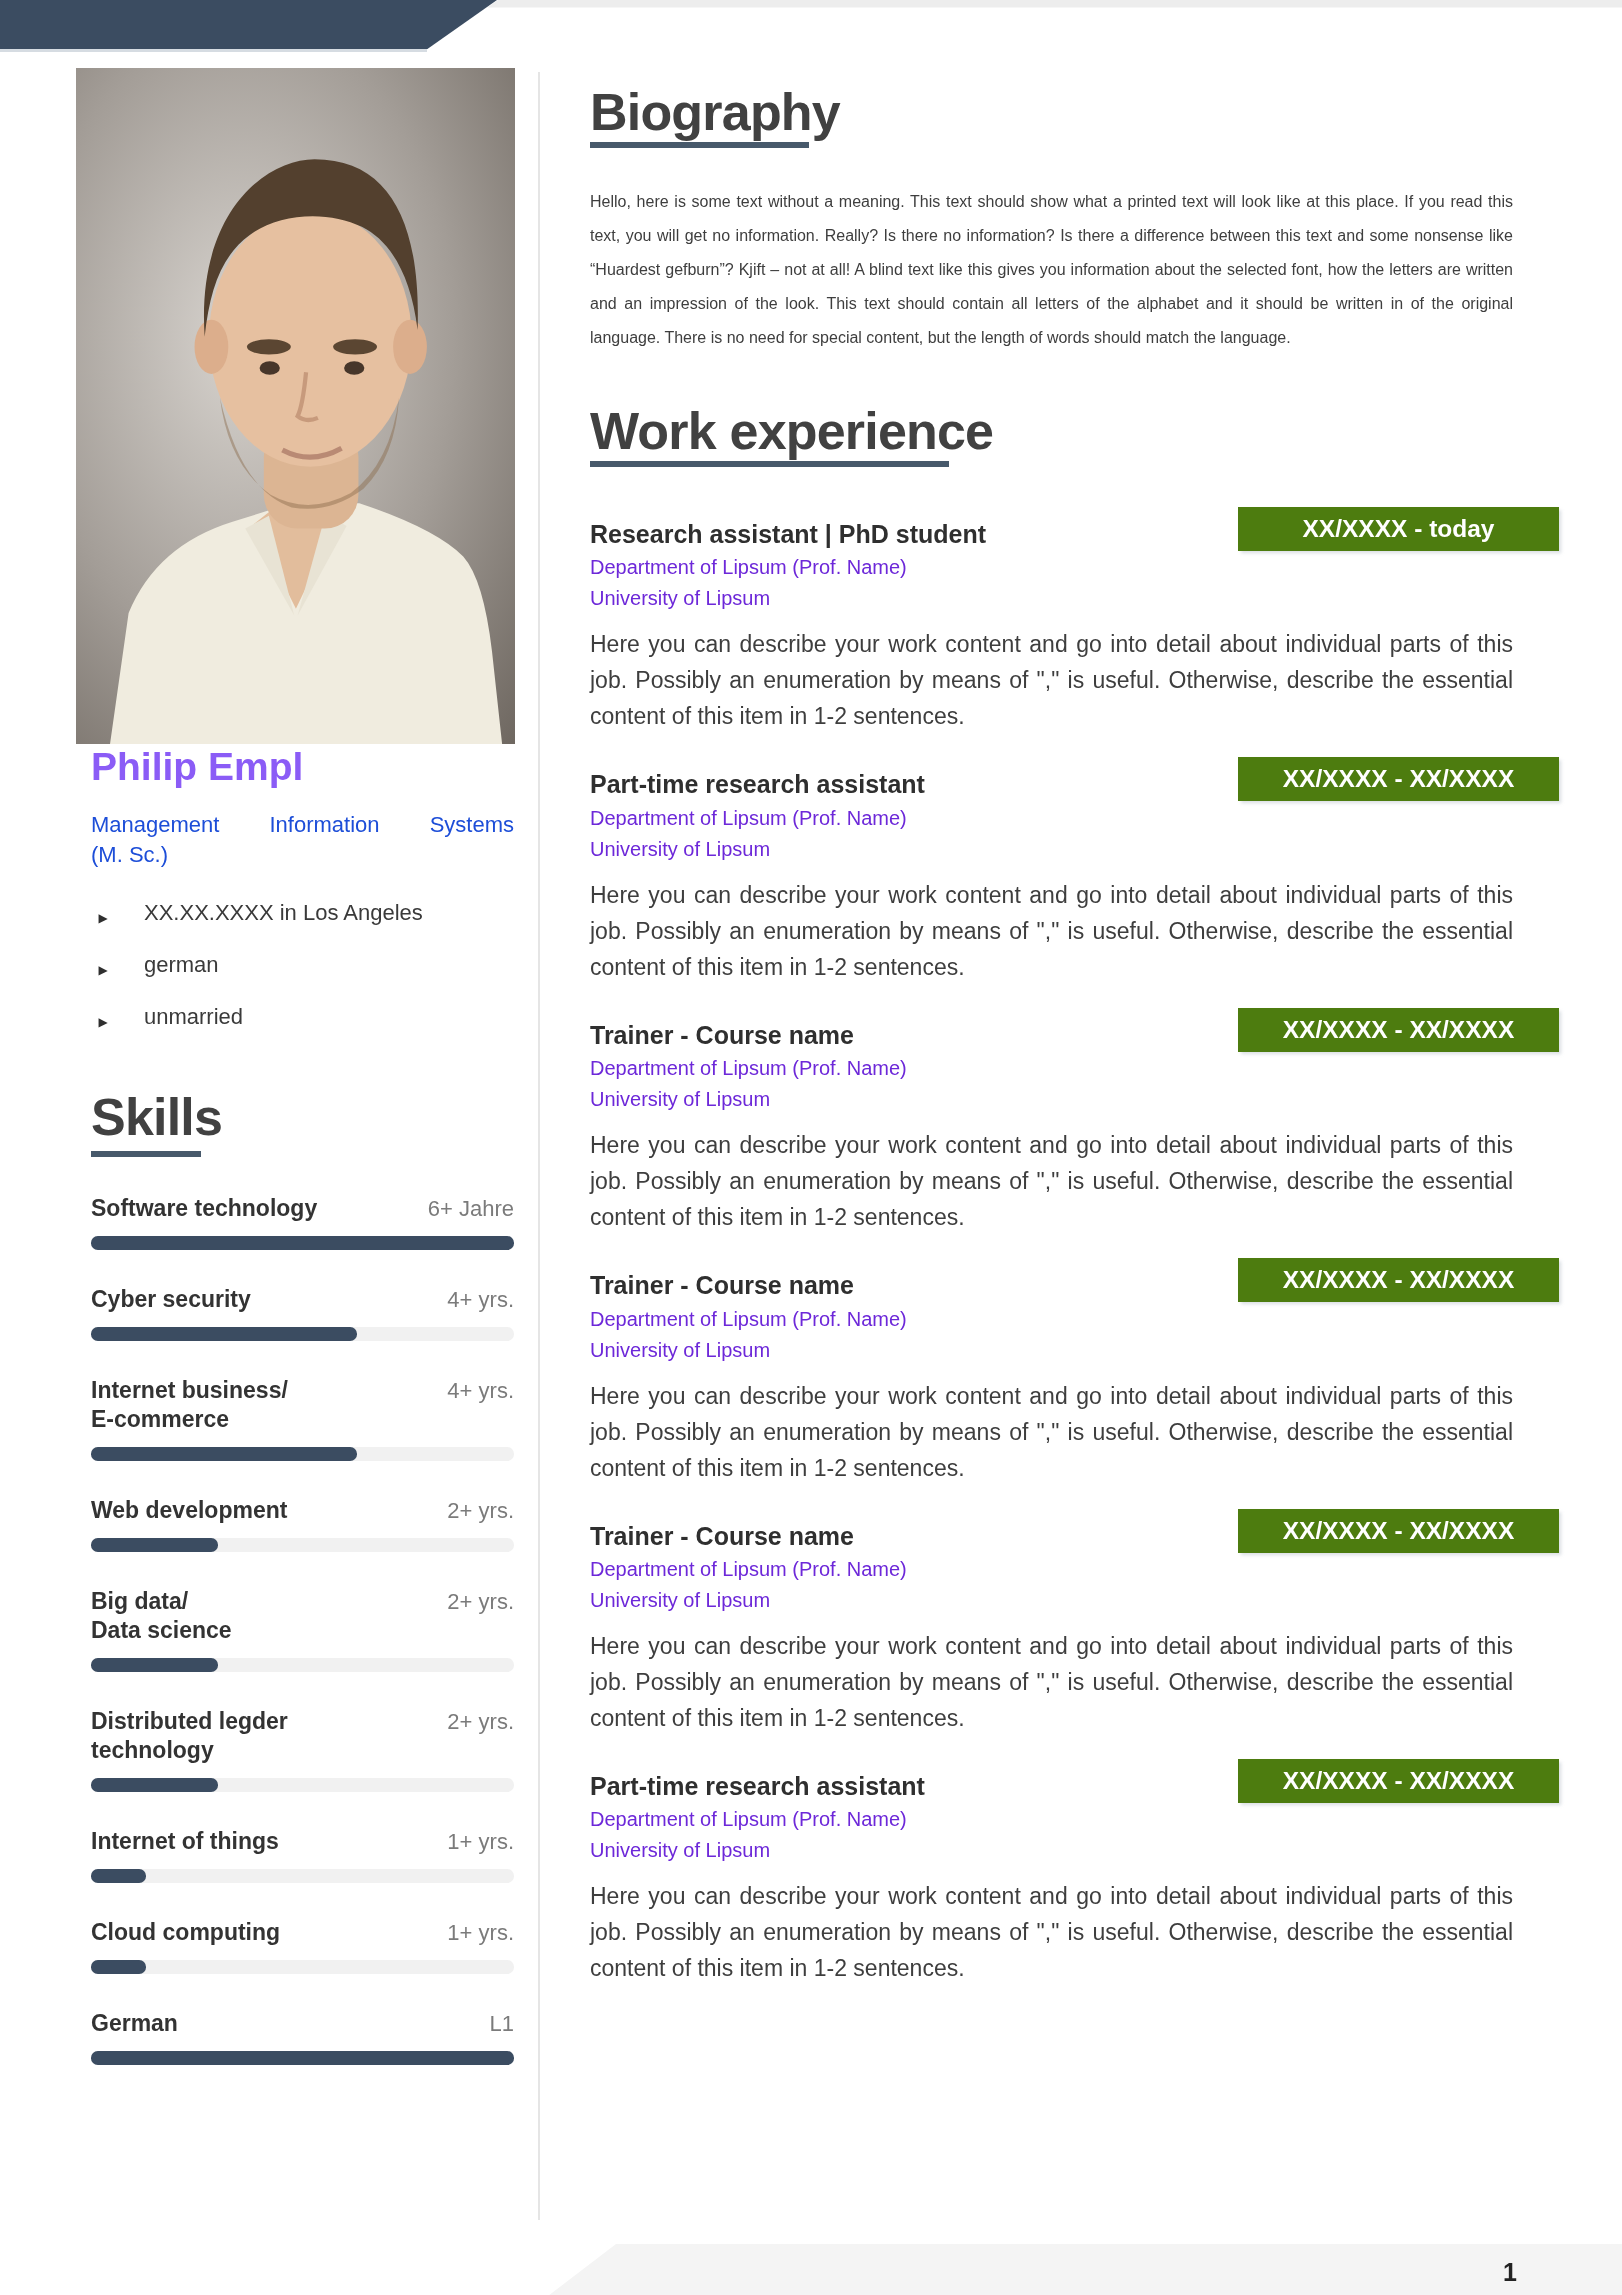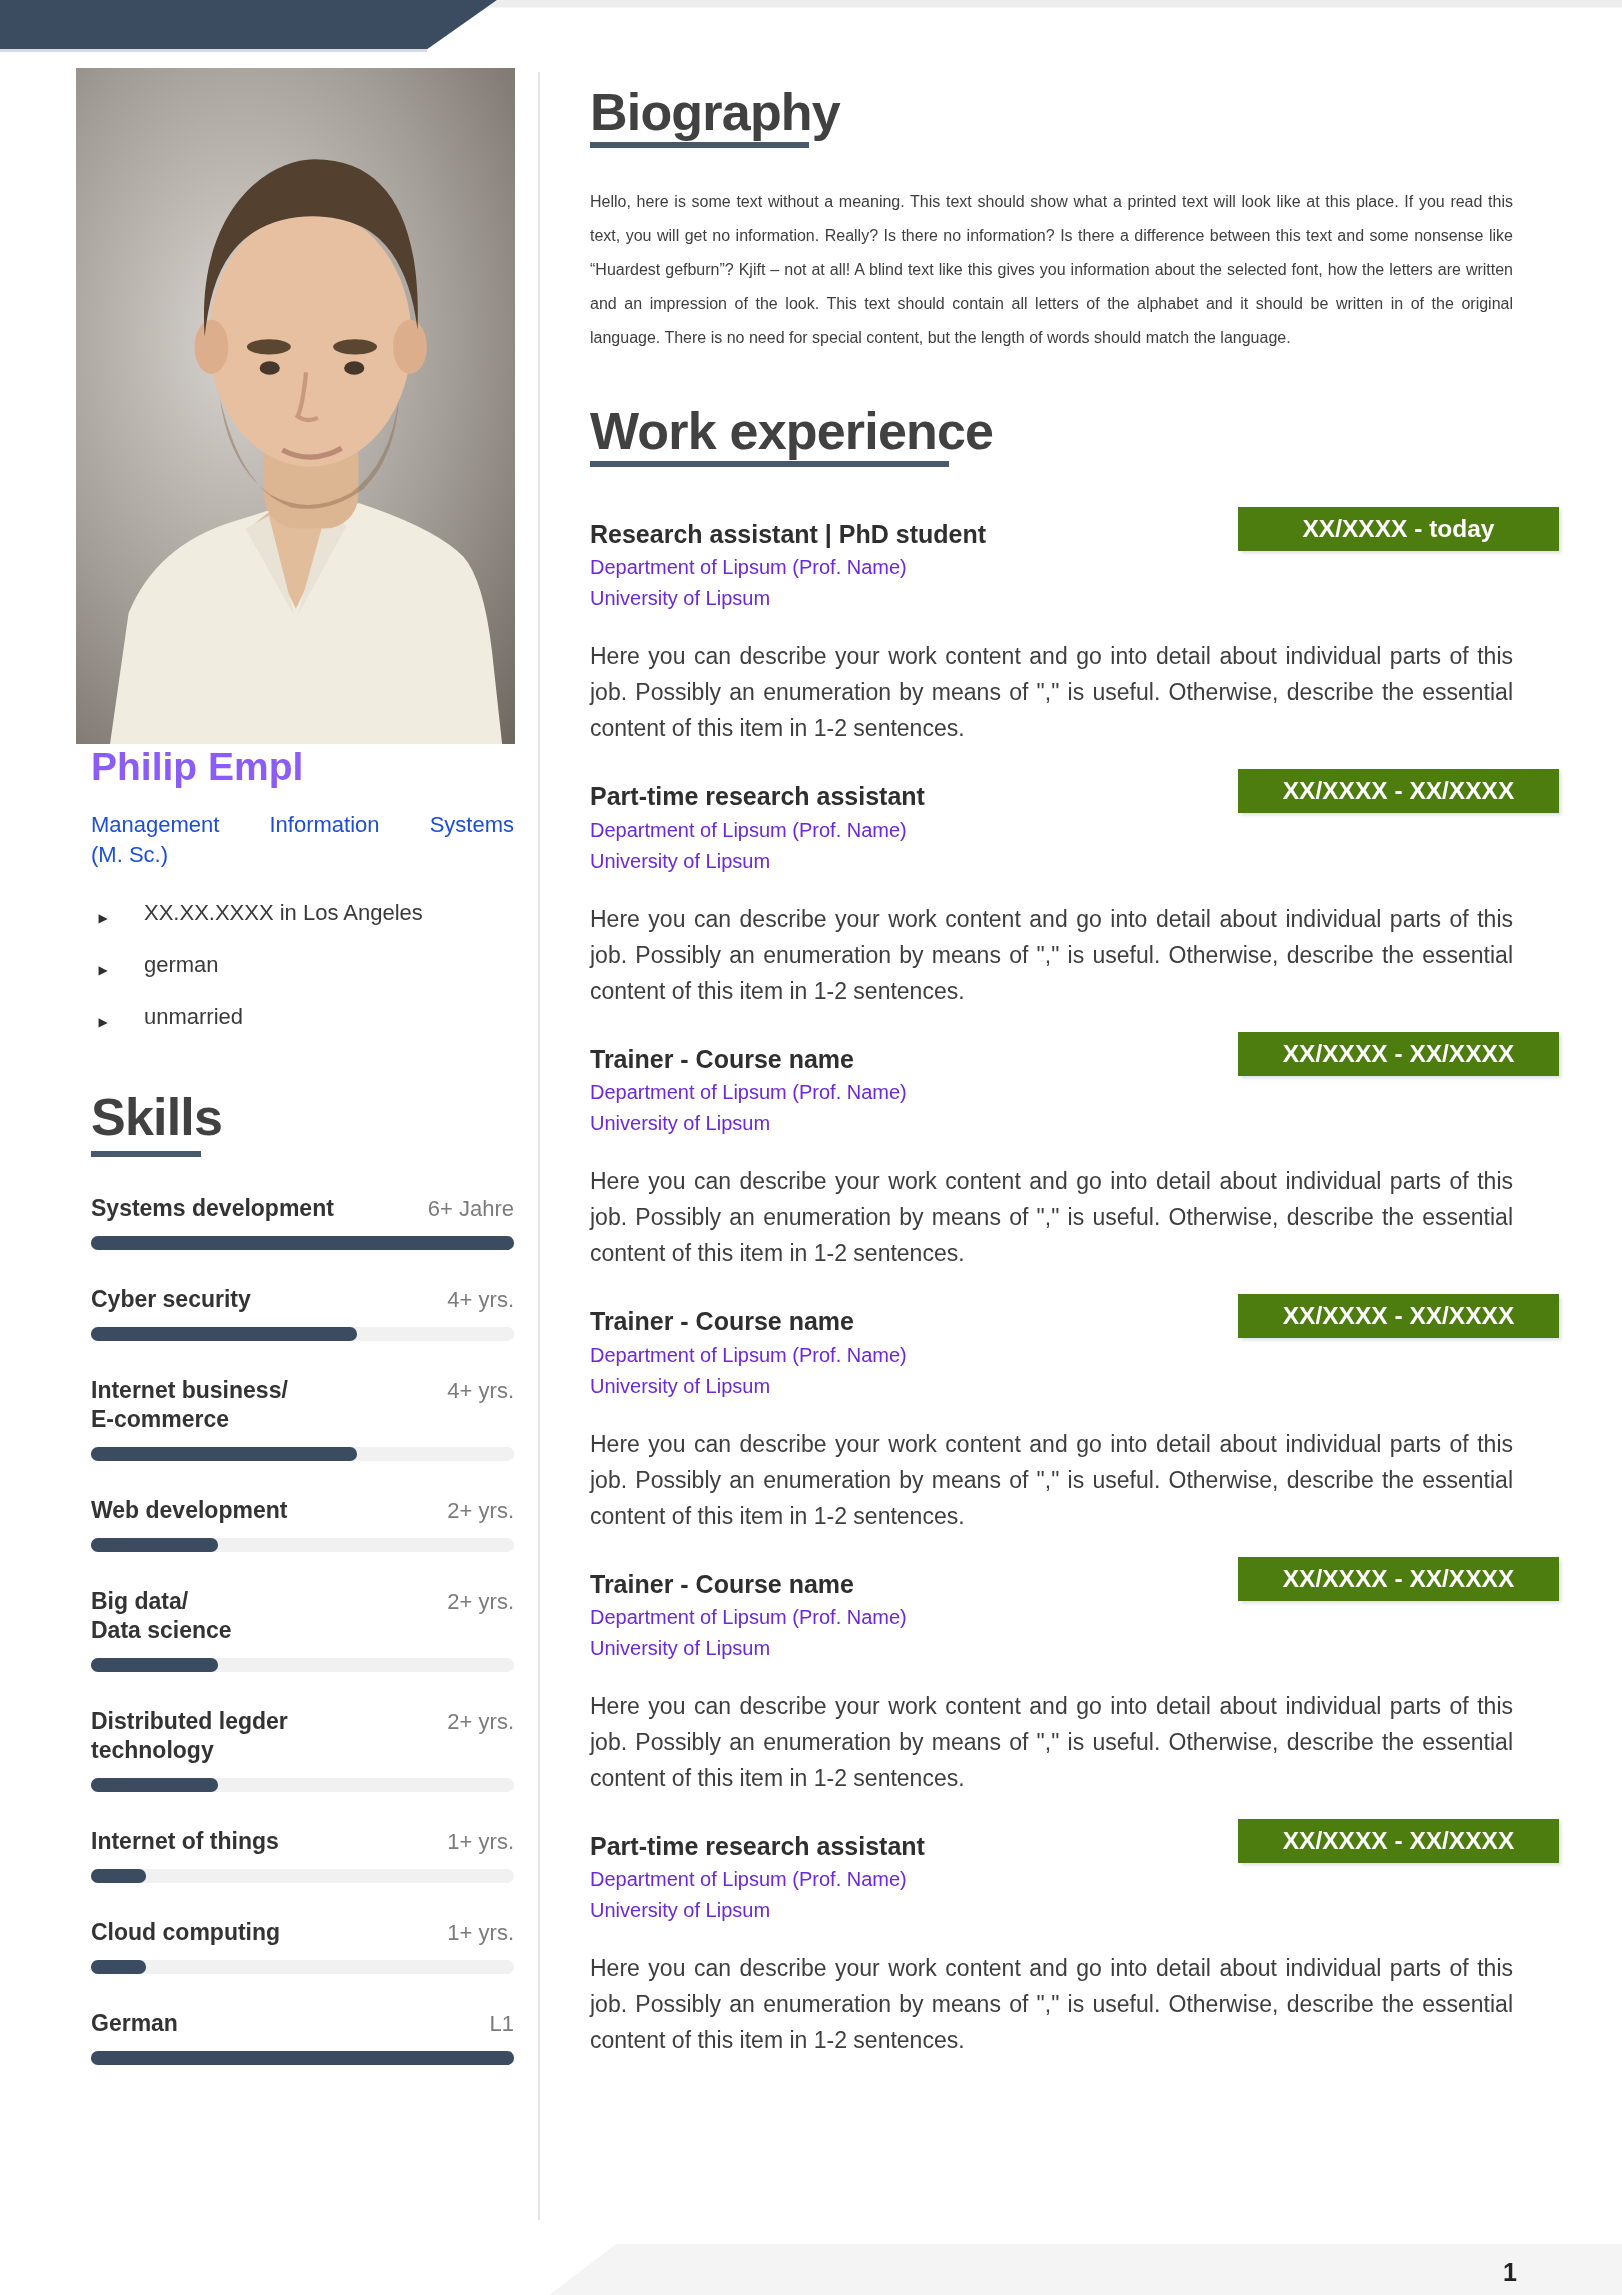--- a/index.html
+++ b/index.html
@@ -53,21 +53,21 @@
   .bio-text{margin-top:37px;font-size:16px;line-height:34px;color:#3e3e3e;text-align:justify;}
   .work-heading{margin-top:52px;}
   .entries{margin-top:52px;}
   .entry{position:relative;margin-bottom:35px;}
   .entry-title{font-size:25px;line-height:30px;font-weight:700;color:#2f2f2f;}
   .entry-sub{font-size:20px;line-height:31px;color:#6d28d9;}
   .entry-sub.first{margin-top:3.4px;}
   .date-badge{position:absolute;top:-12px;right:-46px;width:321px;height:44px;line-height:44px;
               text-align:center;background:#4d7c0f;color:#ffffff;font-size:24.5px;font-weight:700;
               box-shadow:2.5px 3.4px 3.4px rgba(150,160,175,.35);}
-  .entry-desc{margin-top:24px;font-size:23px;line-height:36px;color:#3e3e3e;text-align:justify;}
+  .entry-desc{margin-top:12px;font-size:23px;line-height:36px;color:#3e3e3e;text-align:justify;}
 
   
   .footer{position:absolute;left:548px;top:2244px;right:0;height:52px;background:#f4f4f4;
           clip-path:polygon(68px 0,100% 0,100% 100%,0 100%);}
   .page-number{position:absolute;top:2258px;right:106px;font-size:25px;font-weight:700;color:#222222;}
 </style>
 </head>
 <body>
 
 <div class="page">
@@ -127,21 +127,21 @@
         </div>
       </div>
 
       <div class="side-heading">Skills</div>
       <div class="side-rule"></div>
 
       <div class="skills">
 
         <div class="skill">
           <div class="skill-row">
-              <span class="skill-label">Systems development</span>
+              <span class="skill-label">Software technology</span>
               <span class="skill-value">6+ Jahre</span>
             </div>
           <div class="skill-track">
               <div class="skill-fill" style="width: 100%;"></div>
             </div>
         </div>
 
         <div class="skill">
           <div class="skill-row">
               <span class="skill-label">Cyber security</span>

